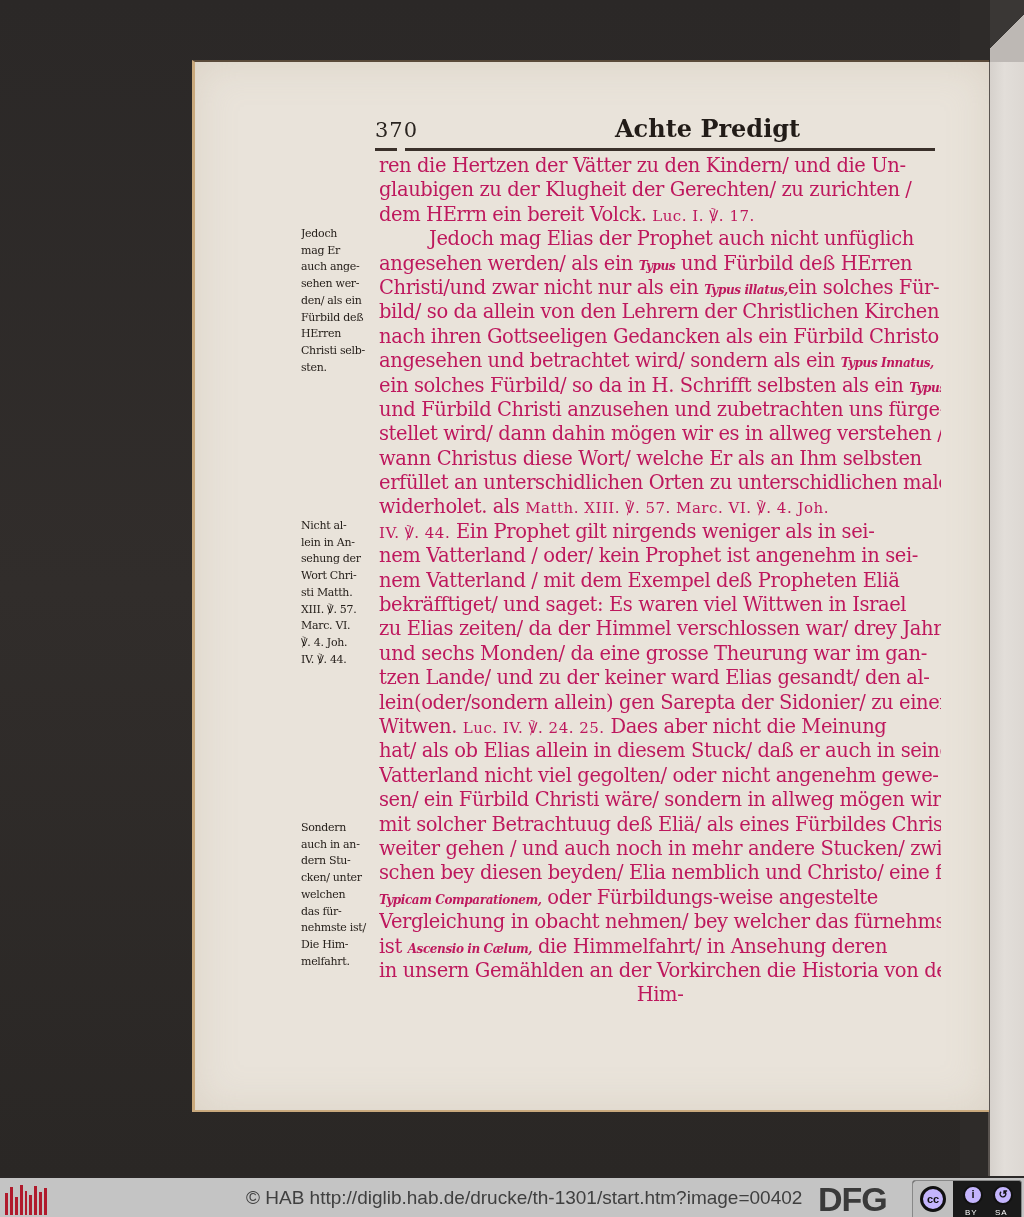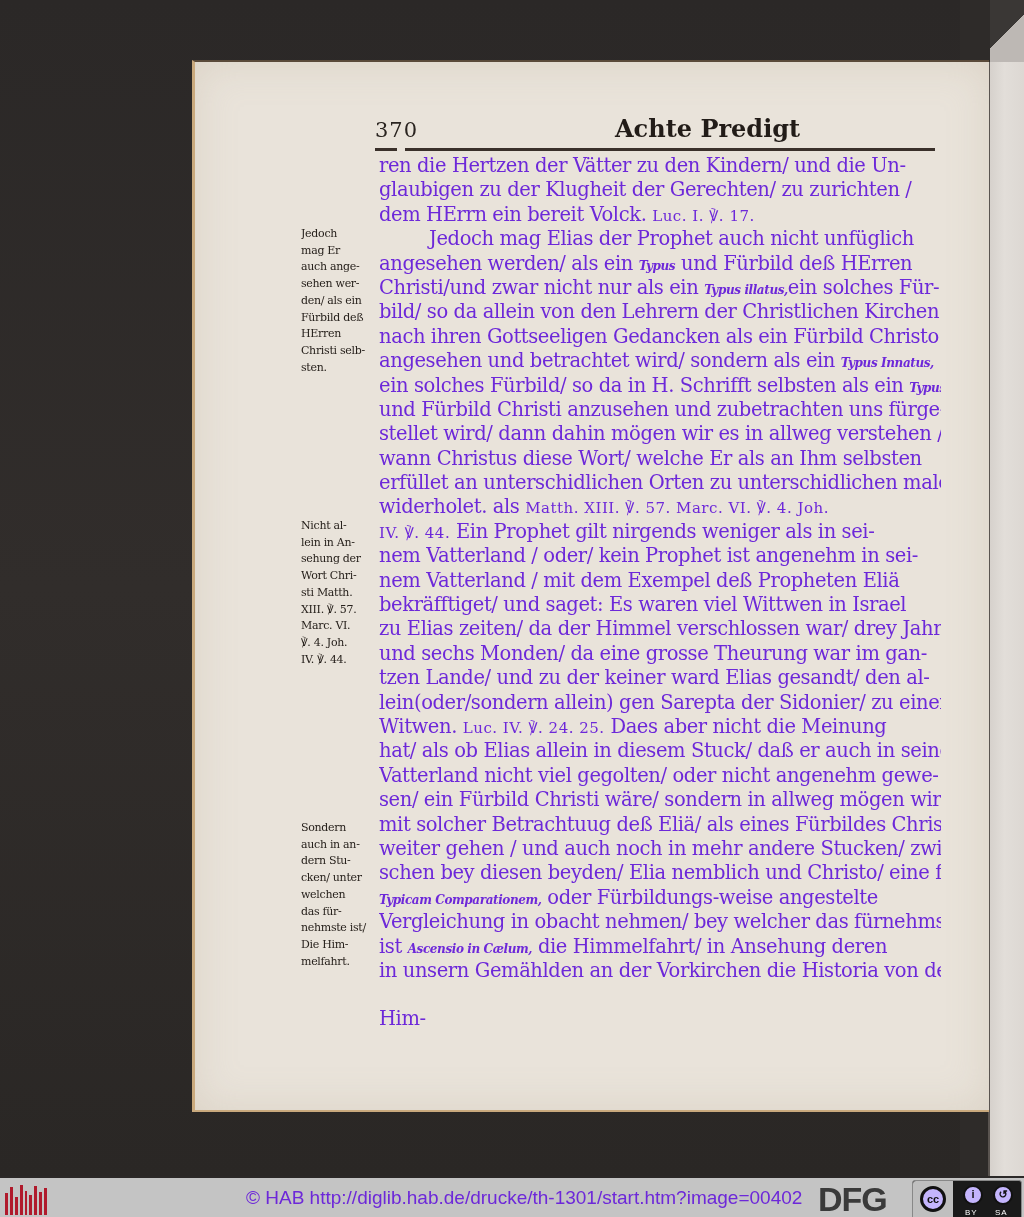--- a/index.html
+++ b/index.html
@@ -40,27 +40,27 @@
       position: absolute; left: 240px; top: 2px;
       font-size: 24px; font-weight: bold; color: #221c18;
       font-family: "DejaVu Serif", serif;
     }
     .head-rule {
       position: absolute; left: 0; top: 36px; width: 560px; height: 3px;
       background: linear-gradient(90deg, #3a302a 0 22px, transparent 22px 30px, #3a302a 30px);
     }
     .body-text {
       position: absolute; left: 184px; top: 92px; width: 562px;
-      font-size: 19.5px; line-height: 24.4px; color: #6d28d9;
+      font-size: 19.5px; line-height: 24.4px; color: #be185d;
       font-family: "DejaVu Serif", serif;
       letter-spacing: -0.4px;
     }
     .line { white-space: nowrap; overflow: hidden; height: 24.4px; }
     .line.indent { padding-left: 50px; }
-    .line.right { text-align: left; margin-top: 24px; }
+    .line.right { text-align: center; }
     .latin { font-style: italic; font-size: 12px; font-weight: bold; }
     .ref { font-size: 15px; letter-spacing: 0.5px; }
     .margin-note {
       position: absolute; left: 106px; width: 82px;
       font-size: 11px; line-height: 16.7px; color: #27211c;
       font-family: "DejaVu Serif", serif;
       letter-spacing: -0.3px;
     }
     .margin-note .mline { white-space: nowrap; overflow: hidden; }
     .footer {
@@ -68,21 +68,21 @@
       background: #c4c4c4;
       border-top: 2px solid #2b2827;
     }
     .hab-logo {
       position: absolute; left: 5px; top: 5px; width: 42px; height: 32px;
       display: flex; align-items: flex-end; gap: 2px;
     }
     .hab-logo span { display: block; width: 3px; background: #b01a2c; }
     .copyright {
       position: absolute; left: 246px; top: 9px;
-      font-family: "Liberation Sans", sans-serif; font-size: 19px; color: #6d28d9;
+      font-family: "Liberation Sans", sans-serif; font-size: 19px; color: #404040;
     }
     .dfg-logo {
       position: absolute; left: 818px; top: 4px;
       font-family: "Liberation Sans", sans-serif; font-weight: bold;
       font-size: 34px; color: #3a3a3a; letter-spacing: -1px; line-height: 34px;
     }
     .cc-badge {
       position: absolute; left: 912px; top: 2px; width: 108px; height: 38px;
       background: #1a1a1a; border: 1px solid #888; border-radius: 3px;
     }

